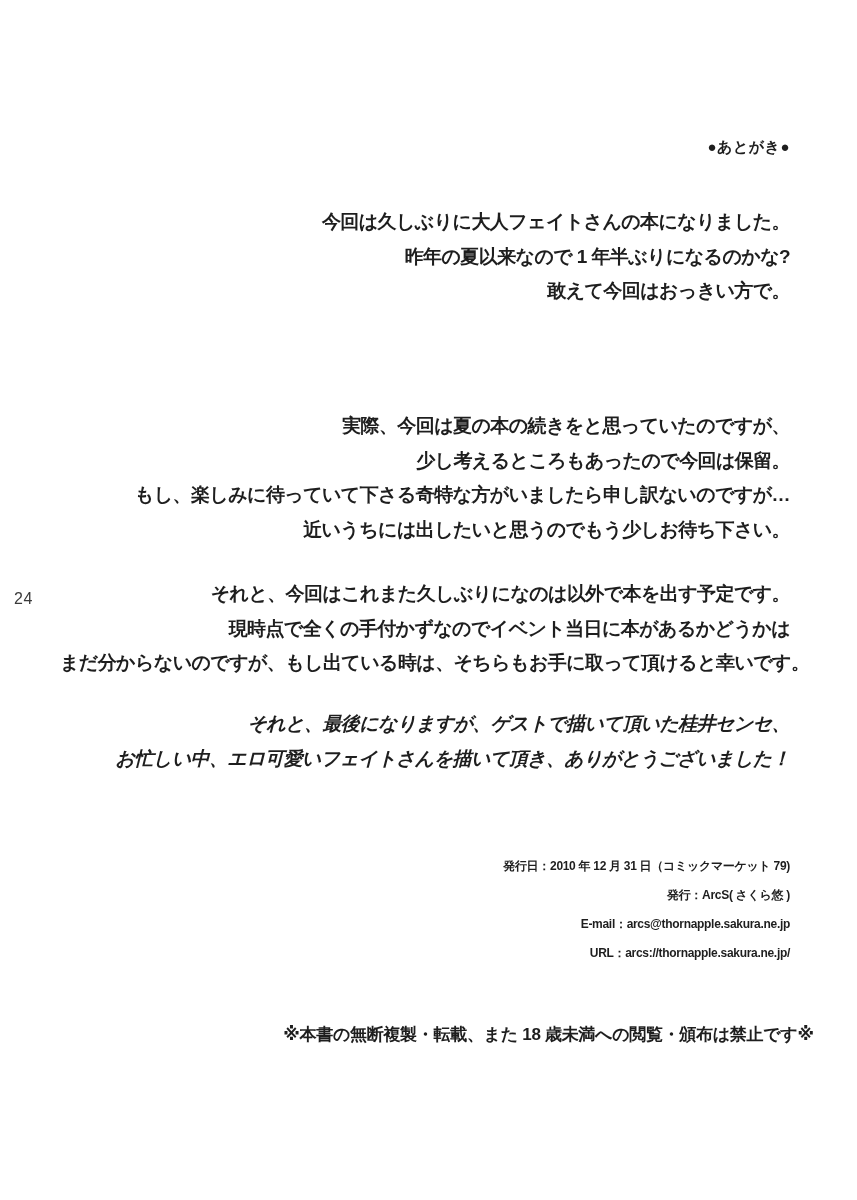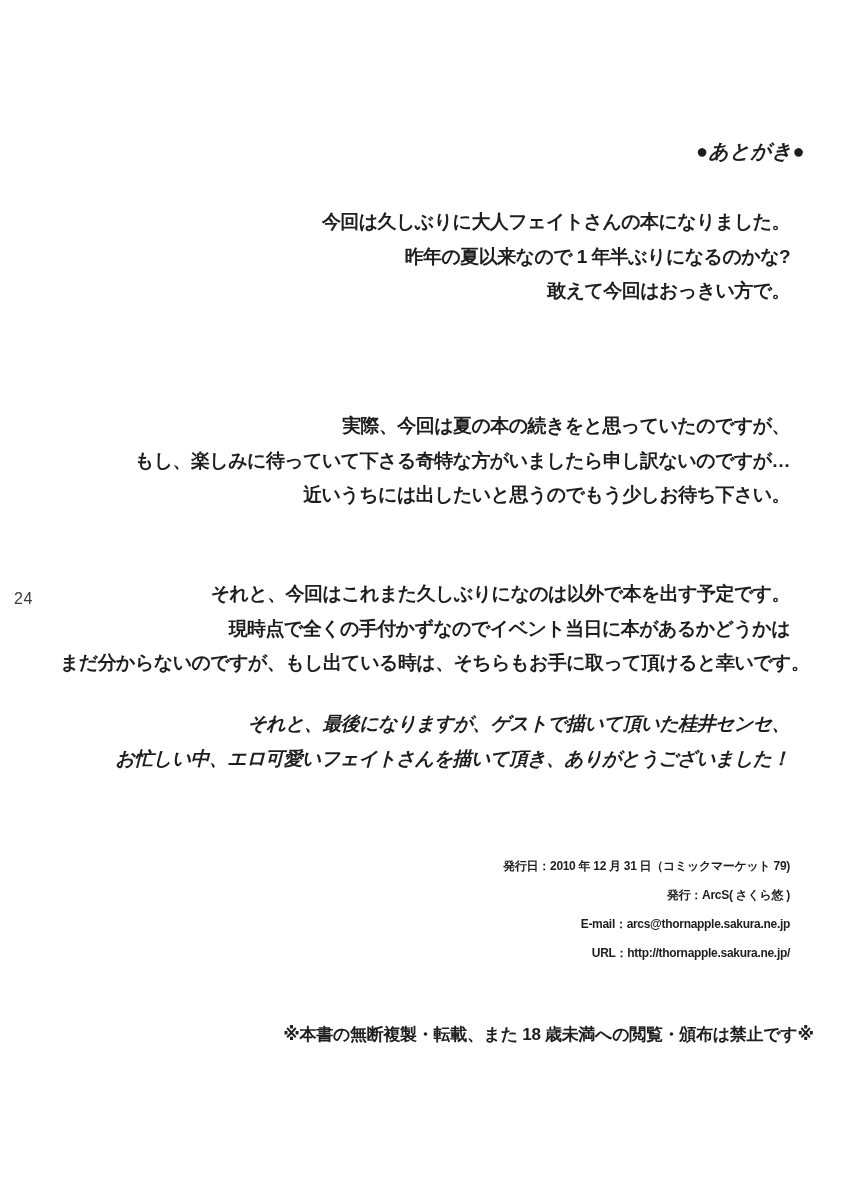--- a/index.html
+++ b/index.html
@@ -20,26 +20,25 @@
     position: absolute;
     left: 14px;
     top: 590px;
     font-size: 16px;
     color: #3a3a3a;
     letter-spacing: 0.5px;
   }
   .afterword-title {
     position: absolute;
     top: 138px;
-    right: 52px;
-    font-size: 20px;
+    right: 67px;
+    font-size: 15px;
     font-weight: bold;
     letter-spacing: 0.5px;
     white-space: nowrap;
-    font-style: italic;
   }
   .body-block {
     position: absolute;
     right: 67px;
     left: 60px;
     text-align: right;
   }
   .body-block .line {
     line-height: 34.6px;
     font-size: 19px;
@@ -88,37 +87,38 @@
   <div class="afterword-title">●あとがき●</div>
 
   <div class="body-block p1">
     <div class="line">今回は久しぶりに大人フェイトさんの本になりました。</div>
     <div class="line">昨年の夏以来なので 1 年半ぶりになるのかな?</div>
     <div class="line">敢えて今回はおっきい方で。</div>
   </div>
 
   <div class="body-block p2">
     <div class="line">実際、今回は夏の本の続きをと思っていたのですが、</div>
+    <div class="line">少し考えるところもあったので今回は保留。</div>
     <div class="line">もし、楽しみに待っていて下さる奇特な方がいましたら申し訳ないのですが…</div>
     <div class="line">近いうちには出したいと思うのでもう少しお待ち下さい。</div>
   </div>
 
   <div class="body-block p3">
     <div class="line">それと、今回はこれまた久しぶりになのは以外で本を出す予定です。</div>
     <div class="line">現時点で全くの手付かずなのでイベント当日に本があるかどうかは</div>
     <div class="line">まだ分からないのですが、もし出ている時は、そちらもお手に取って頂けると幸いです。</div>
   </div>
 
   <div class="body-block p4">
     <div class="line">それと、最後になりますが、ゲストで描いて頂いた桂井センセ、</div>
     <div class="line">お忙しい中、エロ可愛いフェイトさんを描いて頂き、ありがとうございました！</div>
   </div>
 
   <div class="colophon">
     <div class="line">発行日：2010 年 12 月 31 日（コミックマーケット 79)</div>
     <div class="line">発行：ArcS( さくら悠 )</div>
     <div class="line">E-mail：arcs@thornapple.sakura.ne.jp</div>
-    <div class="line">URL：http://thornapple.sakura.ne.jp/</div>
+    <div class="line">URL：arcs://thornapple.sakura.ne.jp/</div>
   </div>
 
   <div class="disclaimer">※本書の無断複製・転載、また 18 歳未満への閲覧・頒布は禁止です※</div>
 
 </div>
 
 </body></html>

